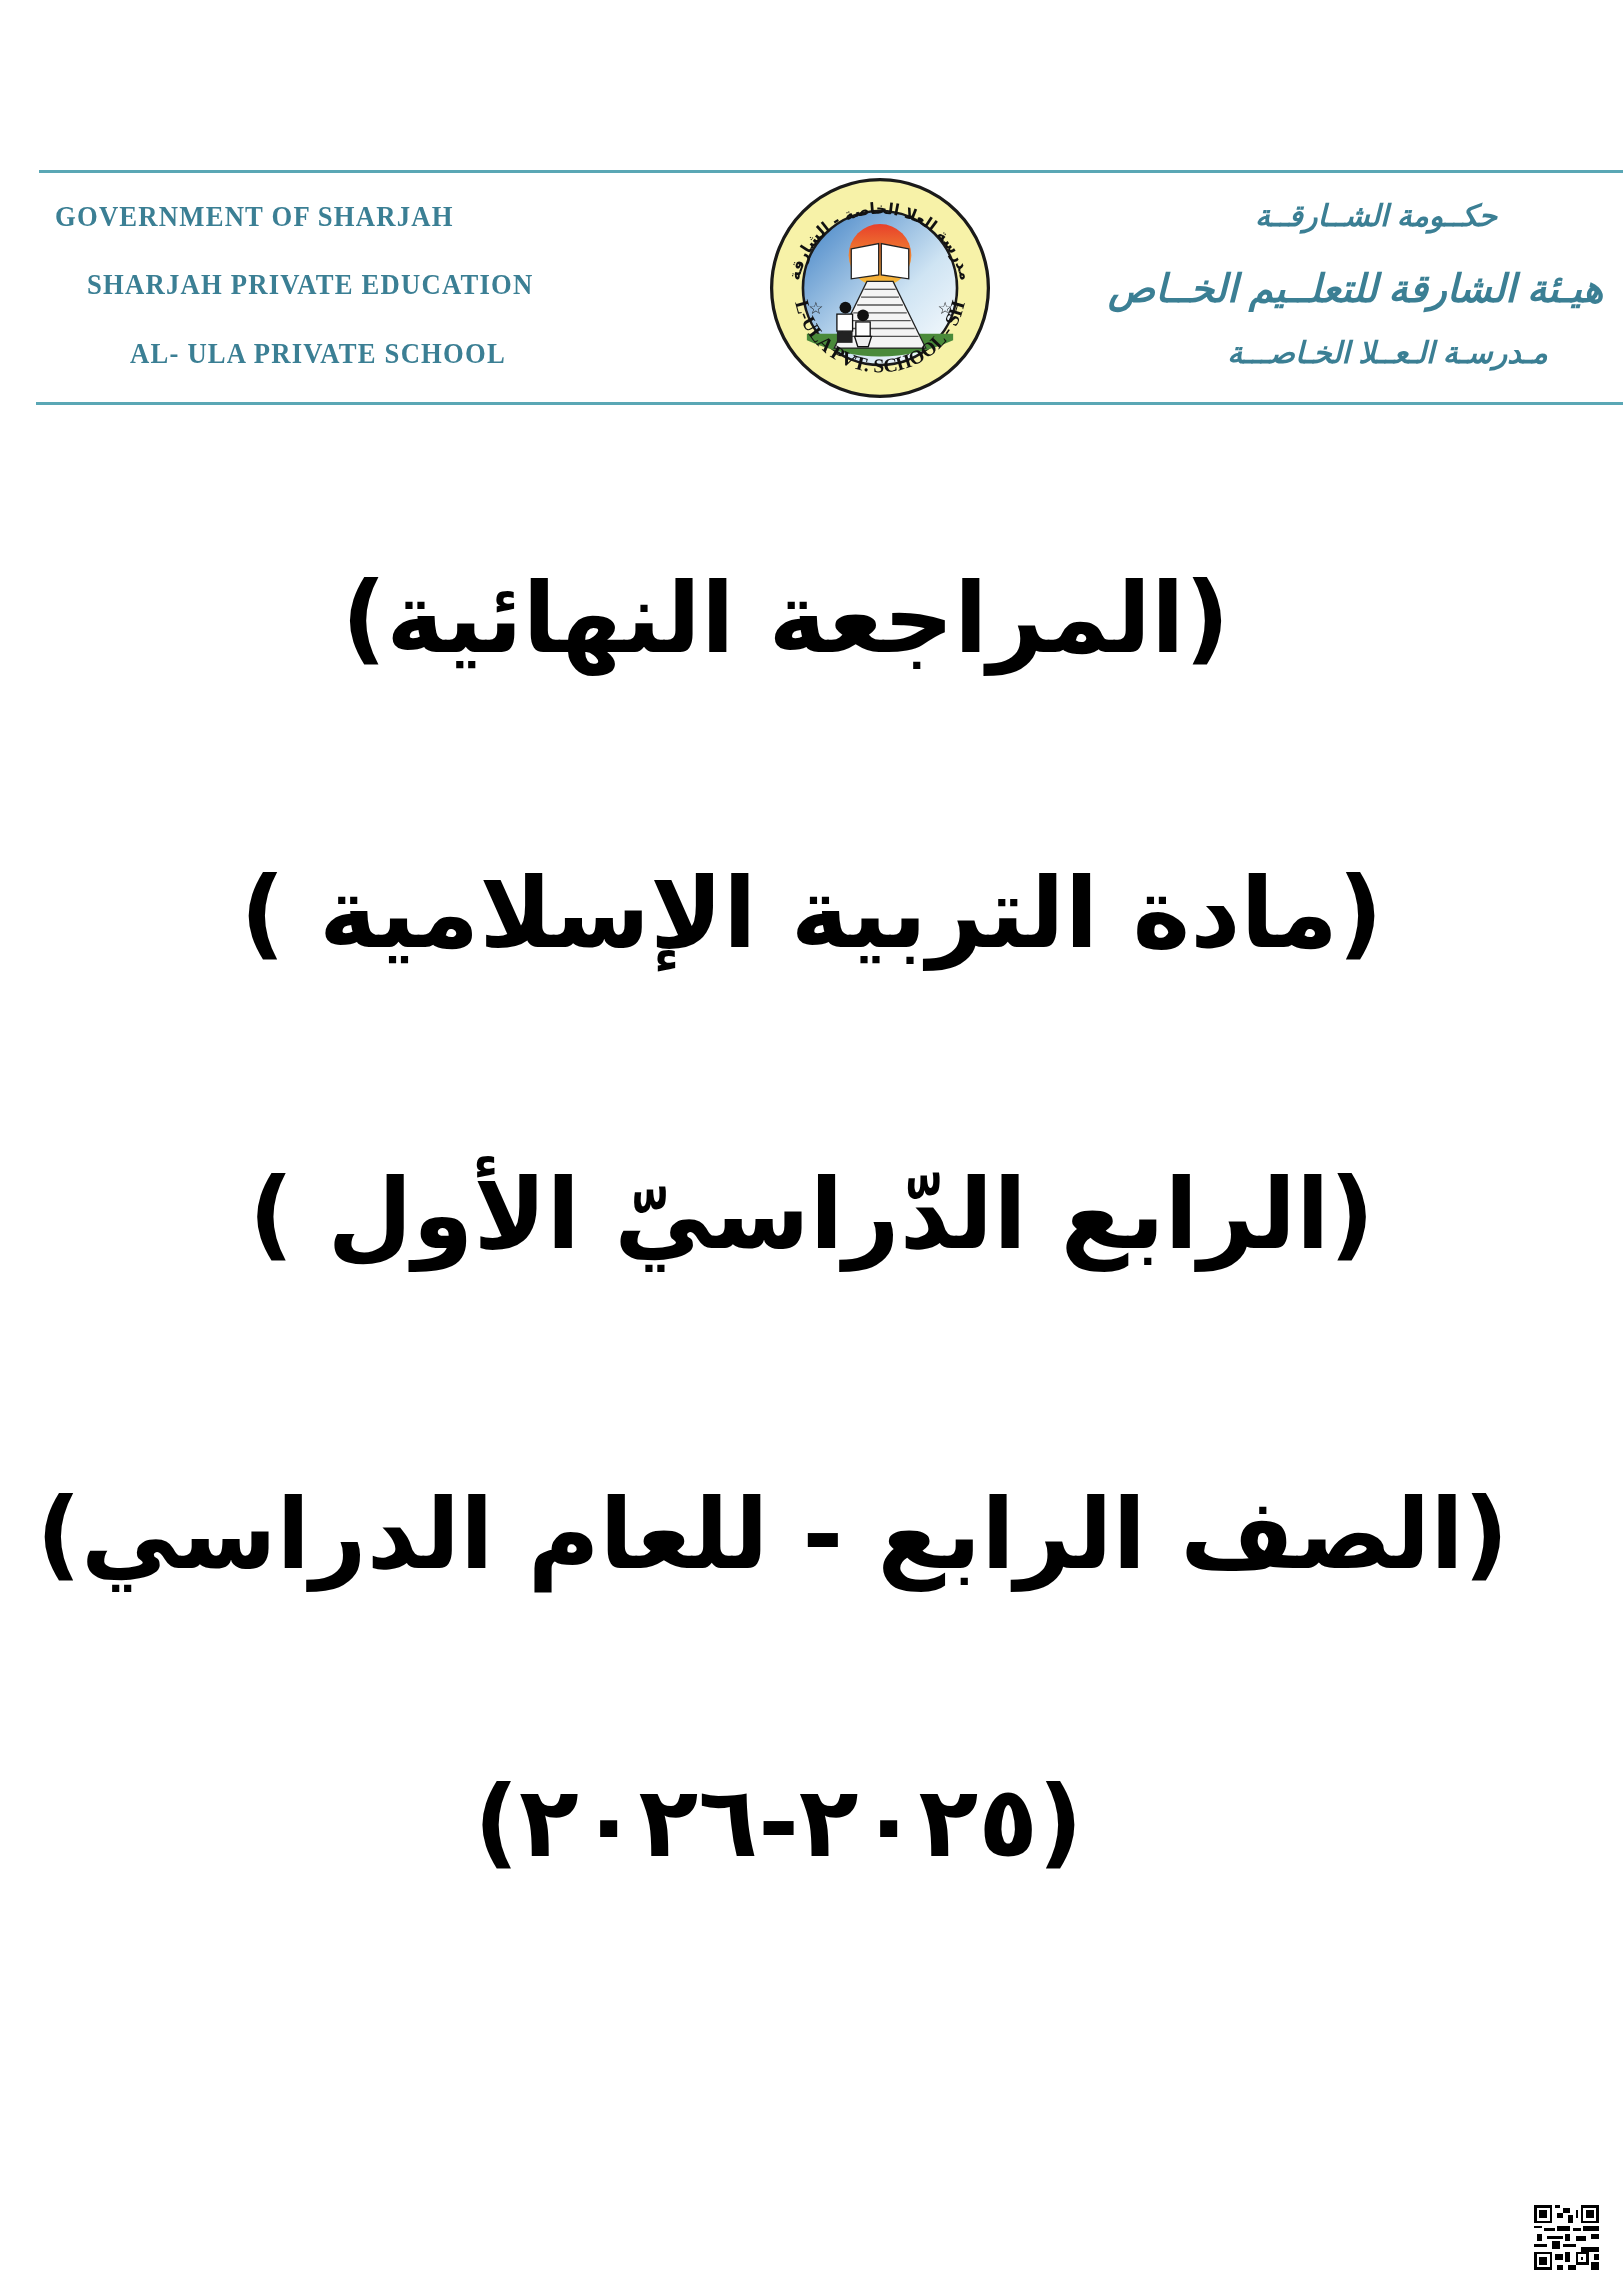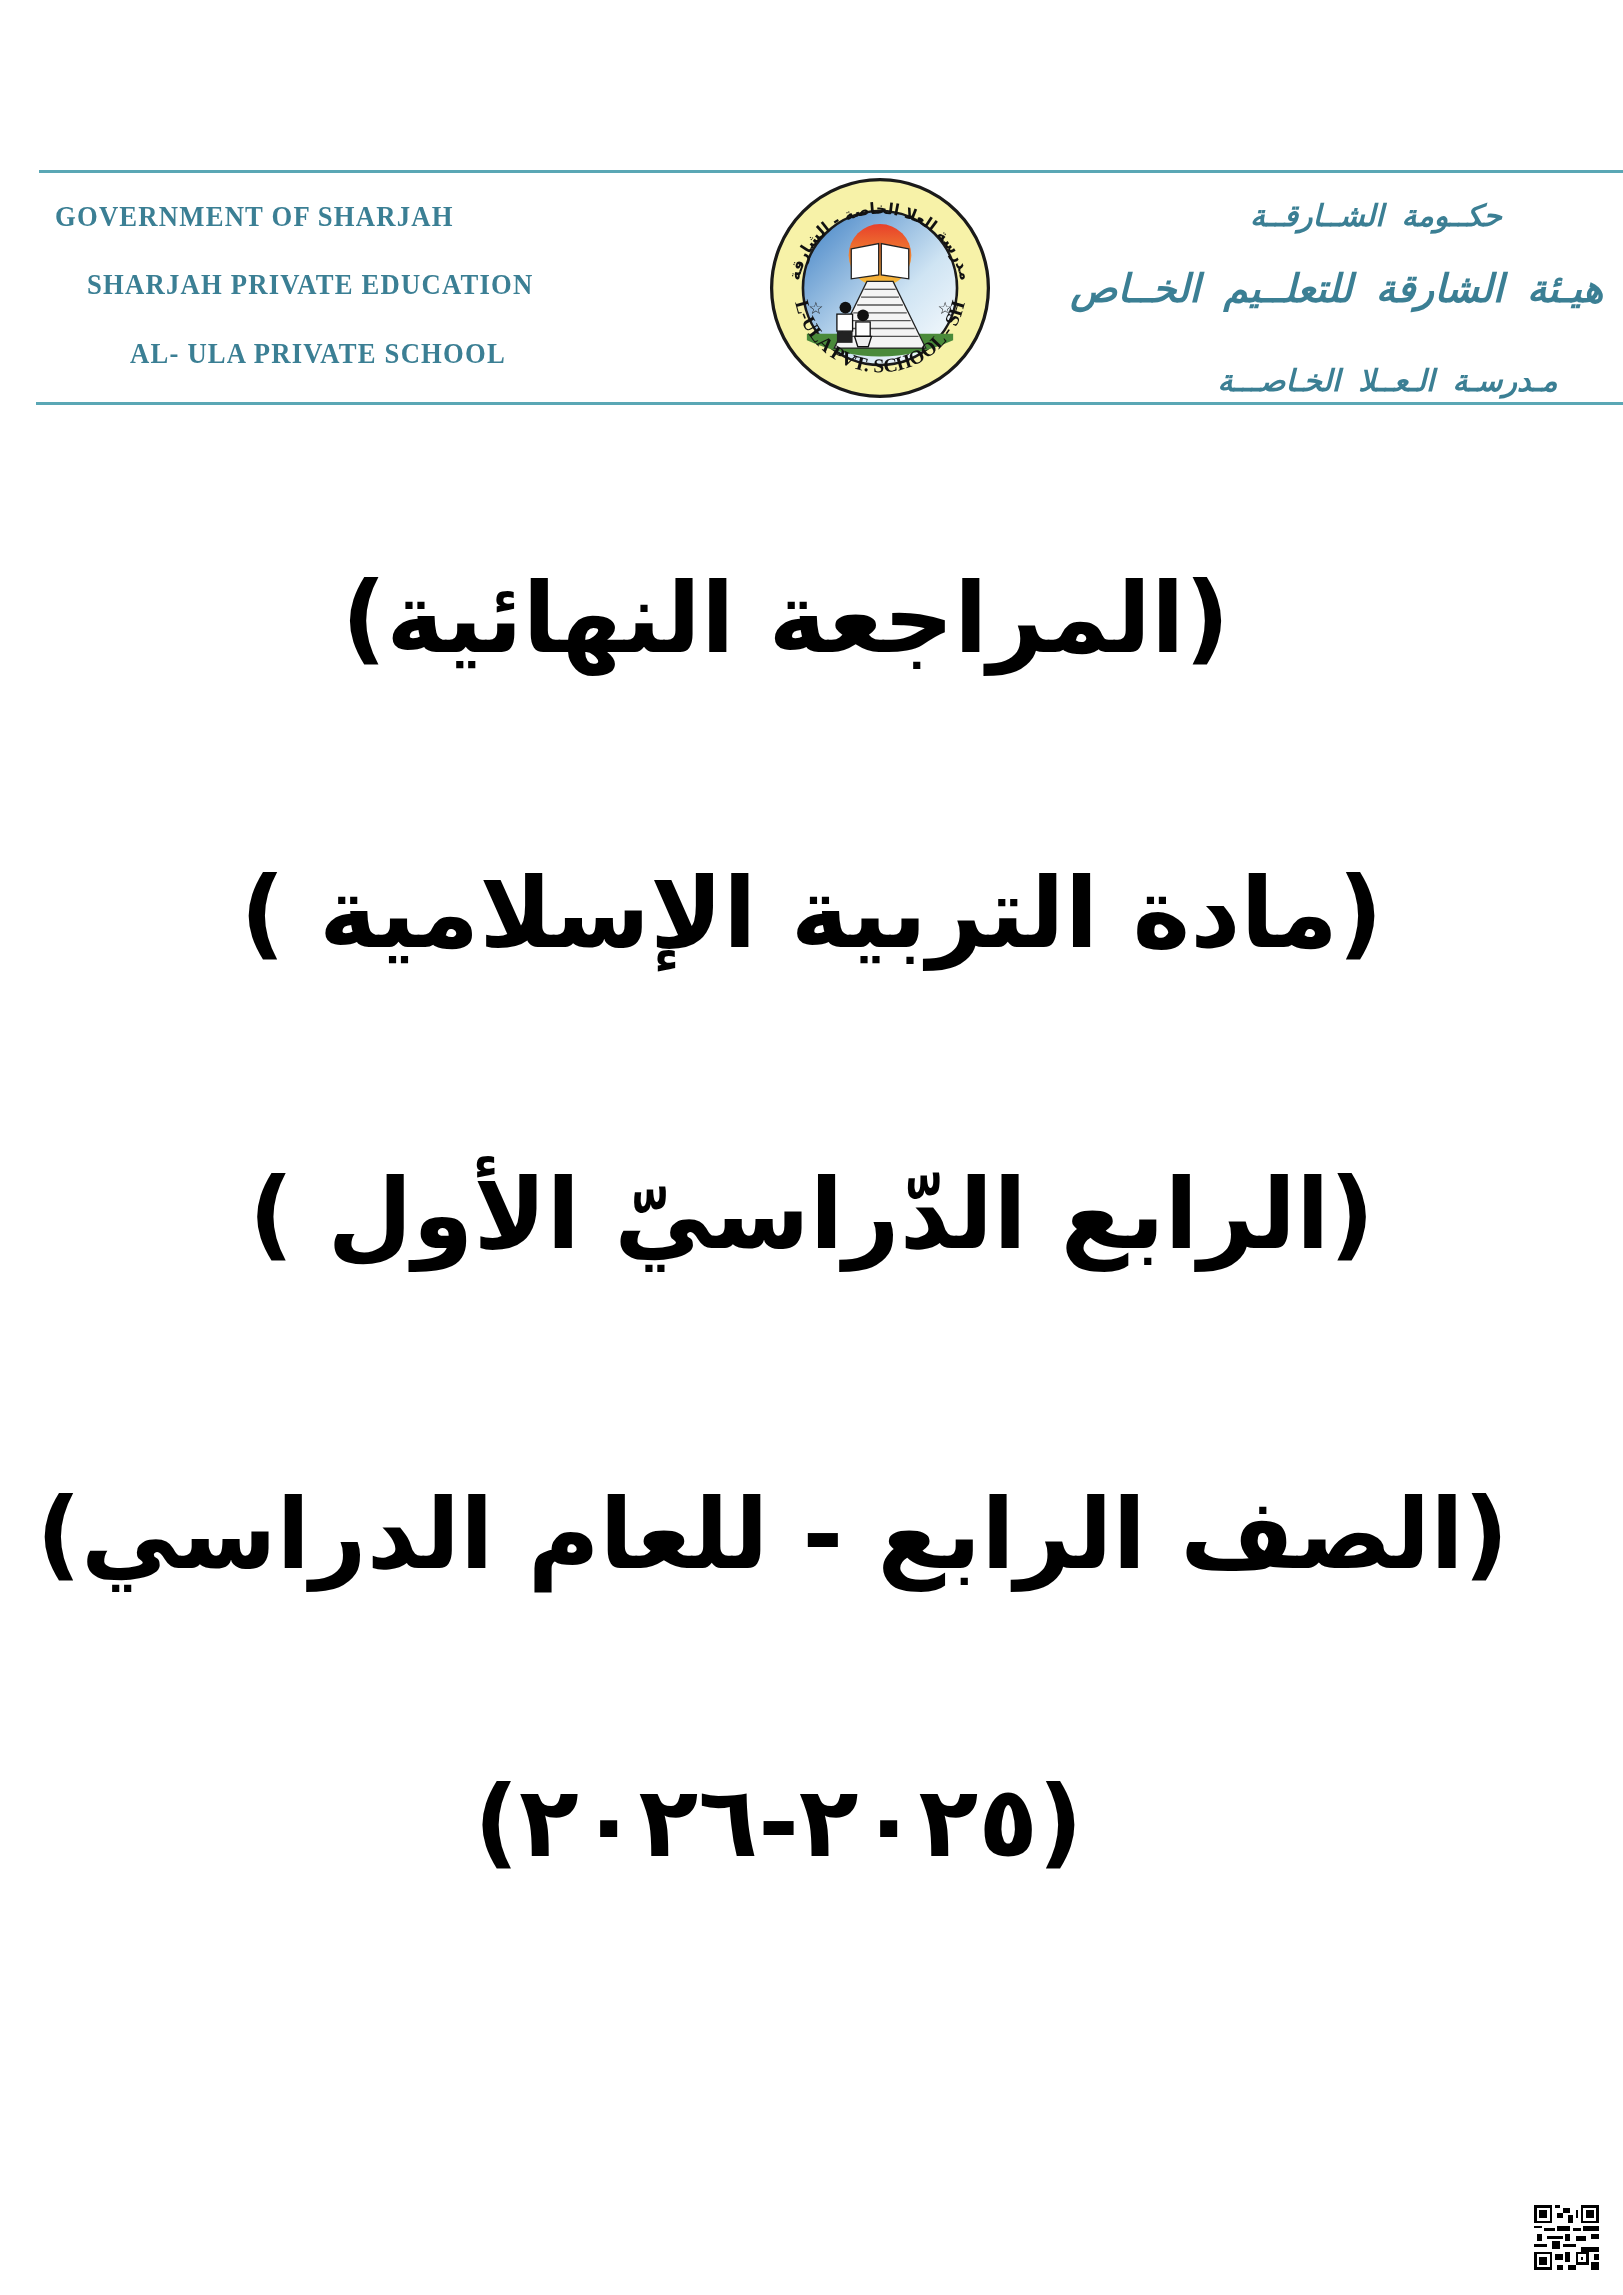--- a/index.html
+++ b/index.html
@@ -1,21 +1,21 @@
 <!DOCTYPE html>
 <html style="font-size:10.5px"><head>
   <meta charset="utf-8">
   <style>
     html, body { margin:0; padding:0; background:#ffffff; }
     body { width:1623px; height:2295px; position:relative; overflow:hidden; font-family:"DejaVu Serif", serif; }
     .hline { position:absolute; left:39px; right:0; height:3.3px; background:#5aa7b5; }
     .hline.top { top:170px; left:39px; }
     .hline.bottom { top:402px; left:36px; }
     .en { position:absolute; color:#3b7f94; font-family:"Liberation Serif", serif; font-weight:bold; font-size:29px; letter-spacing:1.3px; transform:scaleX(0.92); transform-origin:left center; white-space:nowrap; }
-    .ar { position:absolute; color:#3b7f94; font-family:Liberation Mono, monospace; font-weight:bold; font-style:italic; font-size:30px; direction:rtl; white-space:nowrap; }
+    .ar { position:absolute; color:#3b7f94; font-family:Liberation Sans, sans-serif; font-weight:bold; font-style:italic; font-size:30px; direction:rtl; white-space:nowrap; }
     .logo { position:absolute; left:769px; top:177px; width:222px; height:222px; }
     .title { position:absolute; left:0; width:1623px; text-align:center; direction:rtl; color:#000; font-family:"DejaVu Sans", sans-serif; font-weight:bold; font-size:98px; line-height:1; white-space:nowrap; }
     .qr { position:absolute; left:1534px; top:2205px; width:65px; height:65px; }
   </style>
 </head>
 <body>
 
 <div class="hline top"></div>
 
 <div class="en" style="left:55px; top:200px;">GOVERNMENT  OF  SHARJAH</div>
@@ -63,21 +63,21 @@
     <textPath href="#arcBottom" startOffset="50%" text-anchor="middle">AL-ULA PVT. SCHOOL - SHJ.</textPath>
   </text>
   <path id="arcTop" d="M46 160 A126 126 0 0 1 294 160" fill="none"></path>
   <text font-family="DejaVu Sans, sans-serif" font-weight="bold" font-size="24" fill="#111">
     <textPath href="#arcTop" startOffset="50%" text-anchor="middle">مدرسة العلا الخاصة - الشارقة</textPath>
   </text>
 </svg>
 
 <div class="ar" style="right:77px; top:198px; width:340px; text-align:center;">حكــومة الشــارقــة</div>
 <div class="ar" style="right:19.6px; top:266px; width:425px; text-align:center; font-size:39px;">هيـئة الشارقة للتعلــيم الخــاص</div>
-<div class="ar" style="right:26px; top:335px; width:419px; text-align:center;margin-top:28px;">مـدرسـة الـعــلا الخـاصـــة</div>
+<div class="ar" style="right:26px; top:335px; width:419px; text-align:center;">مـدرسـة الـعــلا الخـاصـــة</div>
 
 <div class="hline bottom"></div>
 
 <div class="title" style="top:569px; left:-26px;">(المراجعة النهائية)</div>
 <div class="title" style="top:864px; left:0px;">(مادة التربية الإسلامية )</div>
 <div class="title" style="top:1165px; left:0px;">(الرابع الدّراسيّ الأول )</div>
 <div class="title" style="top:1485px; left:-39px;">(الصف الرابع -  للعام الدراسي)</div>
 <div class="title" style="top:1773px; left:-33px;">(٢٠٢٥-٢٠٢٦)</div>
 
 <svg class="qr" viewBox="0 0 25 25" shape-rendering="crispEdges">

